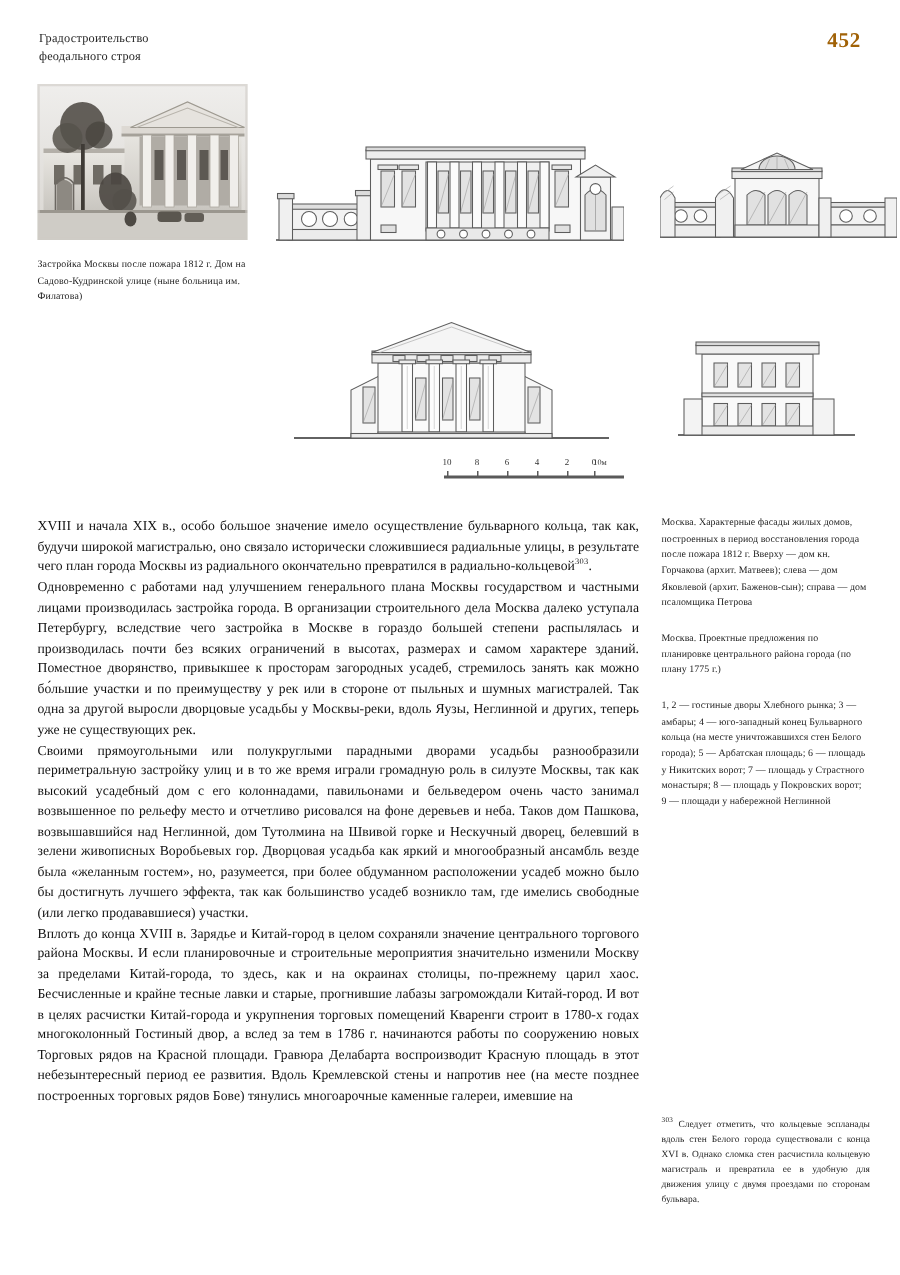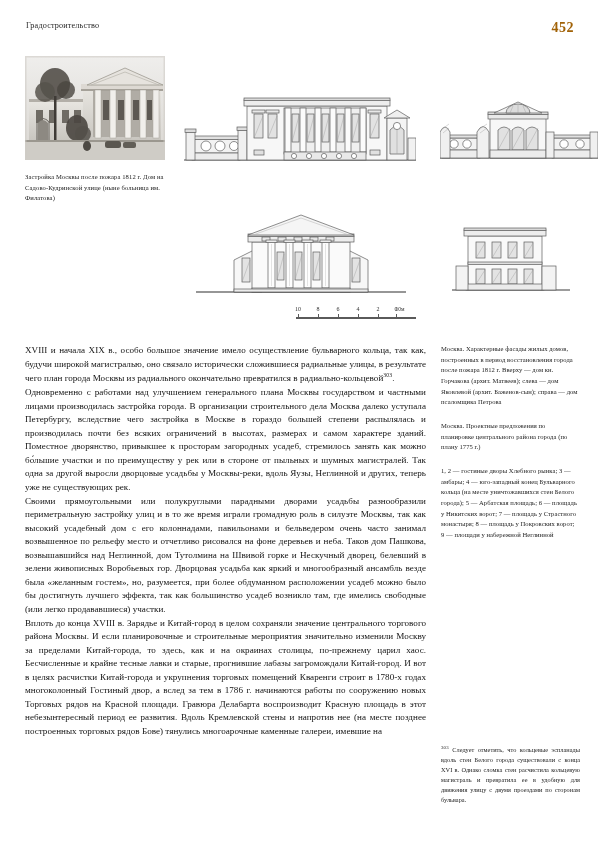--- a/index.html
+++ b/index.html
@@ -164,20 +164,21 @@
     letter-spacing: 0.2px;
   }
 </style>
 </head>
 <body>
 
 <div class="page">
 
   <div class="running-head">
     <div>Градостроительство</div>
+    <div>феодального строя</div>
   </div>
   <div class="folio">452</div>
 
   <div class="photo">
     <svg width="140" height="104" viewBox="0 0 140 104" xmlns="http://www.w3.org/2000/svg">
       <defs>
         <linearGradient id="skyg" x1="0" y1="0" x2="0" y2="1">
           <stop offset="0%" stop-color="#efeeec"></stop>
           <stop offset="100%" stop-color="#d9d6d1"></stop>
         </linearGradient>

